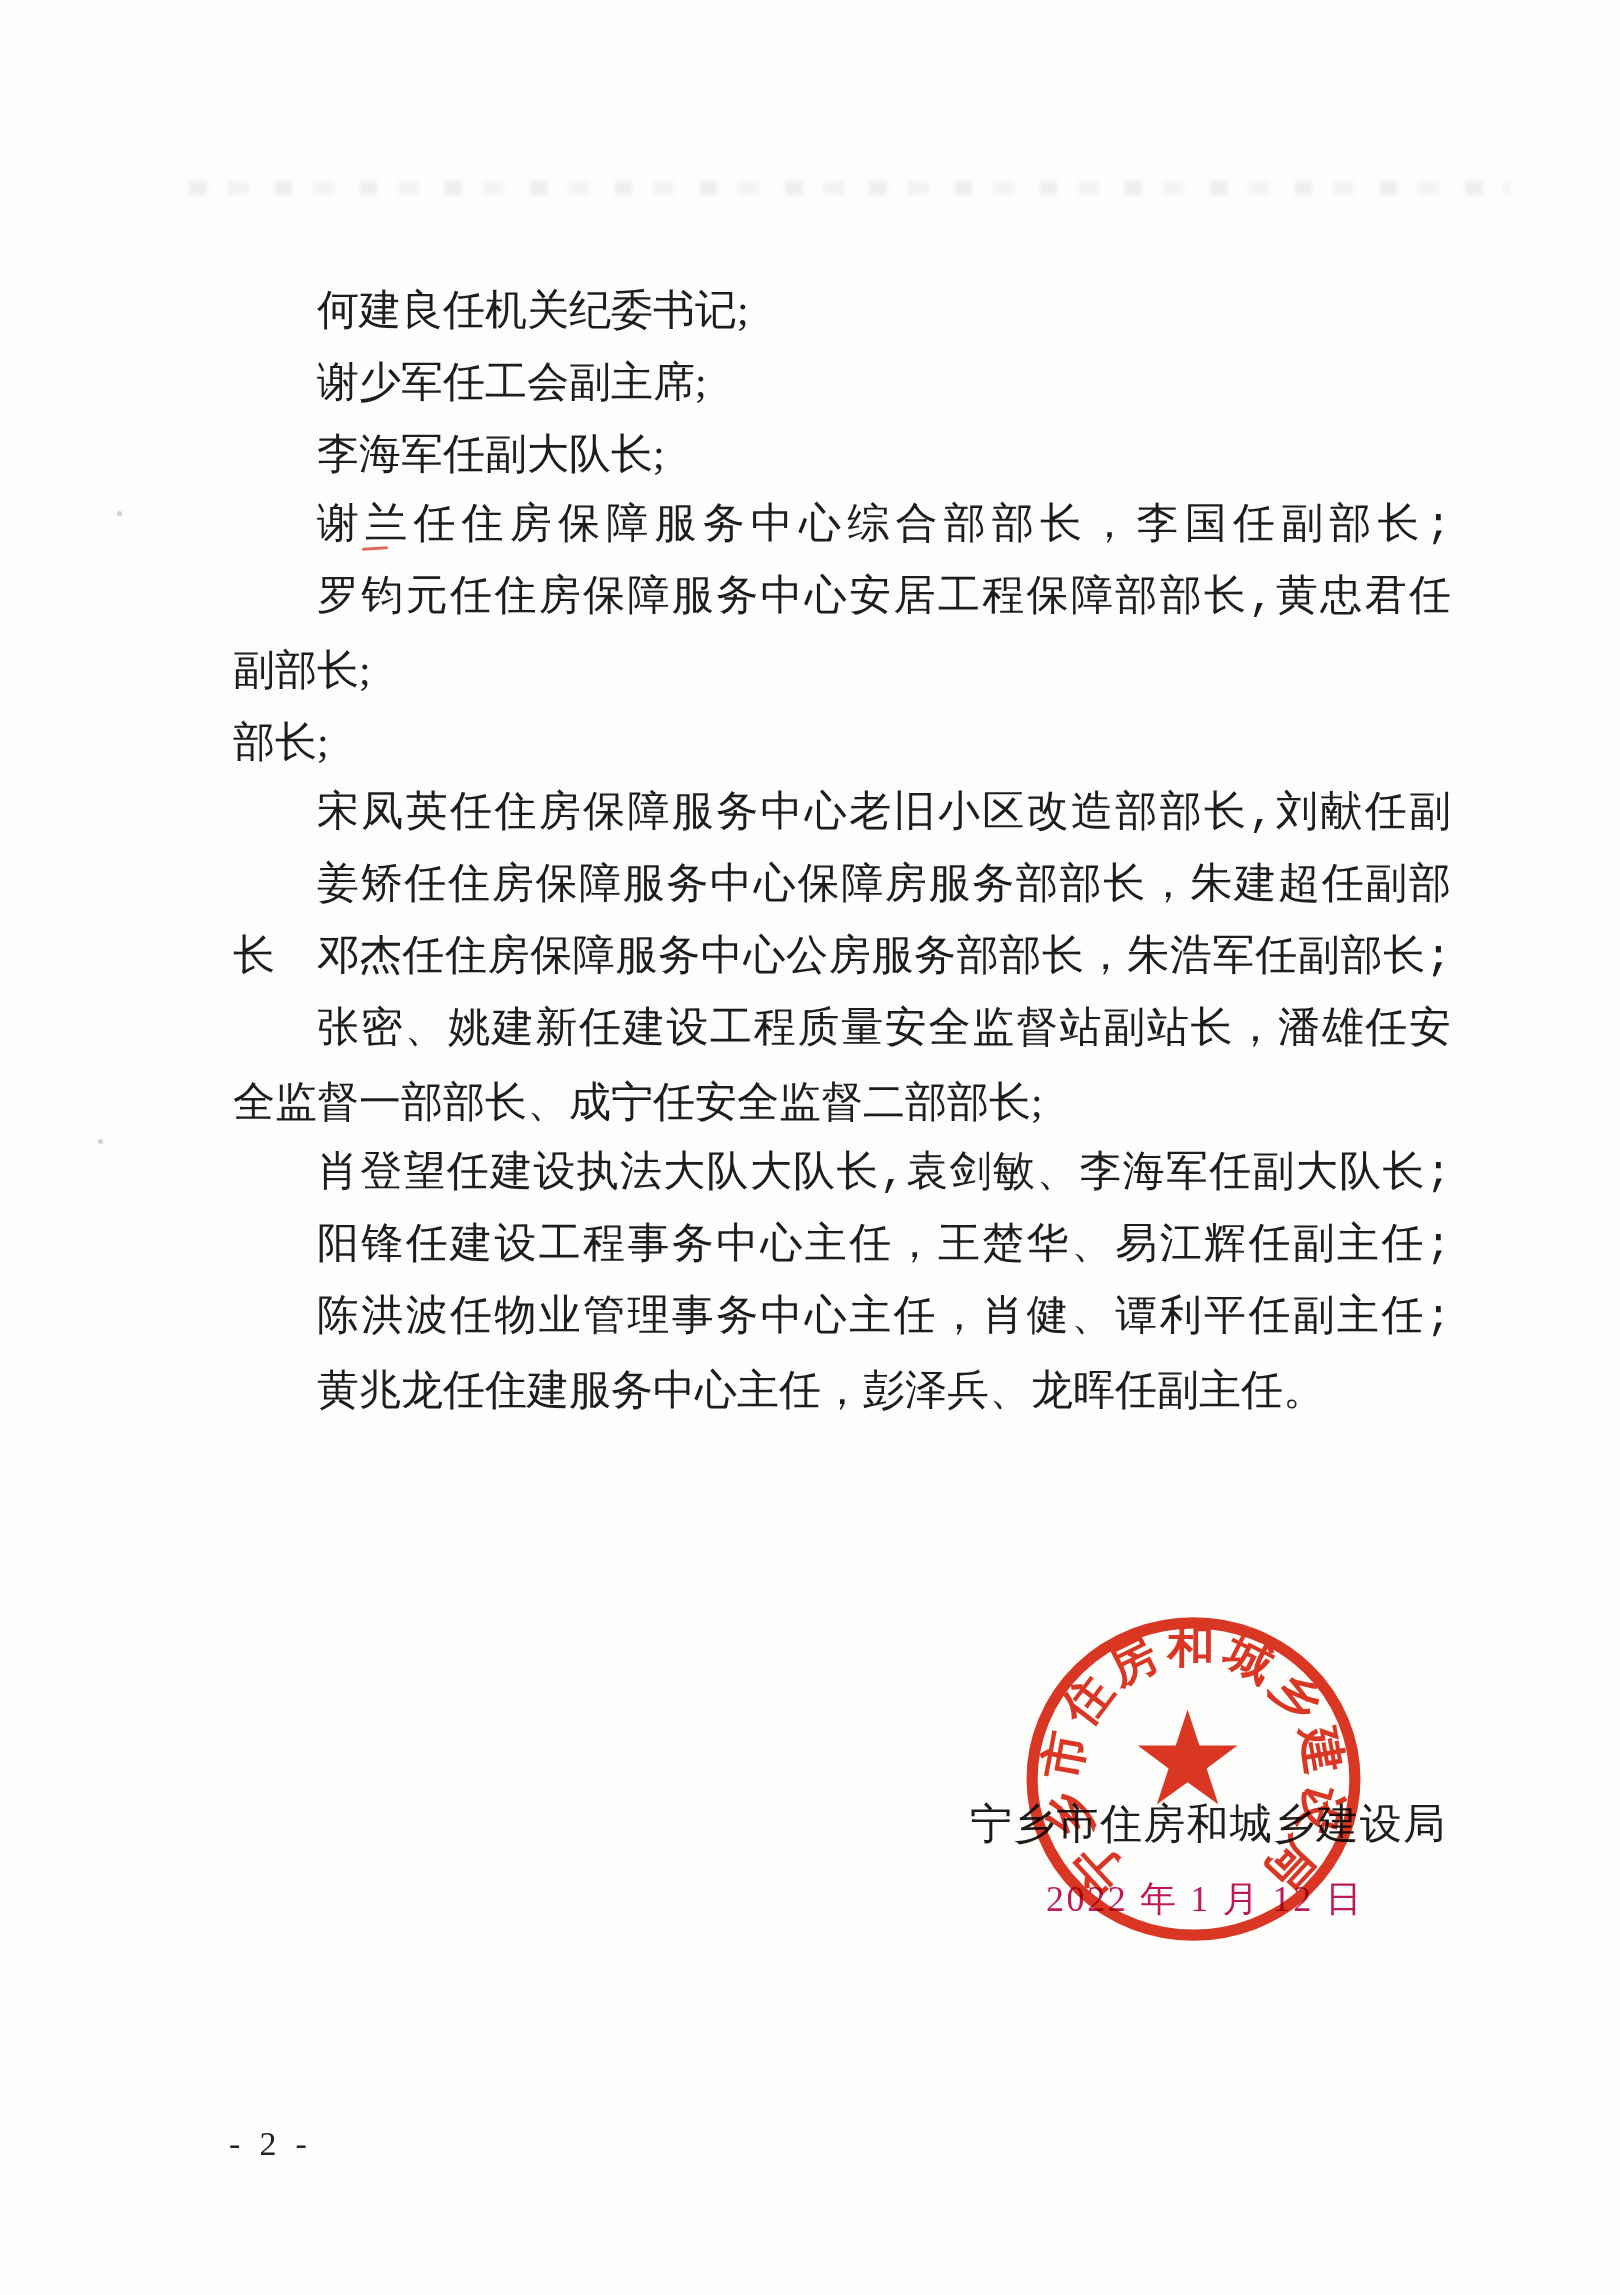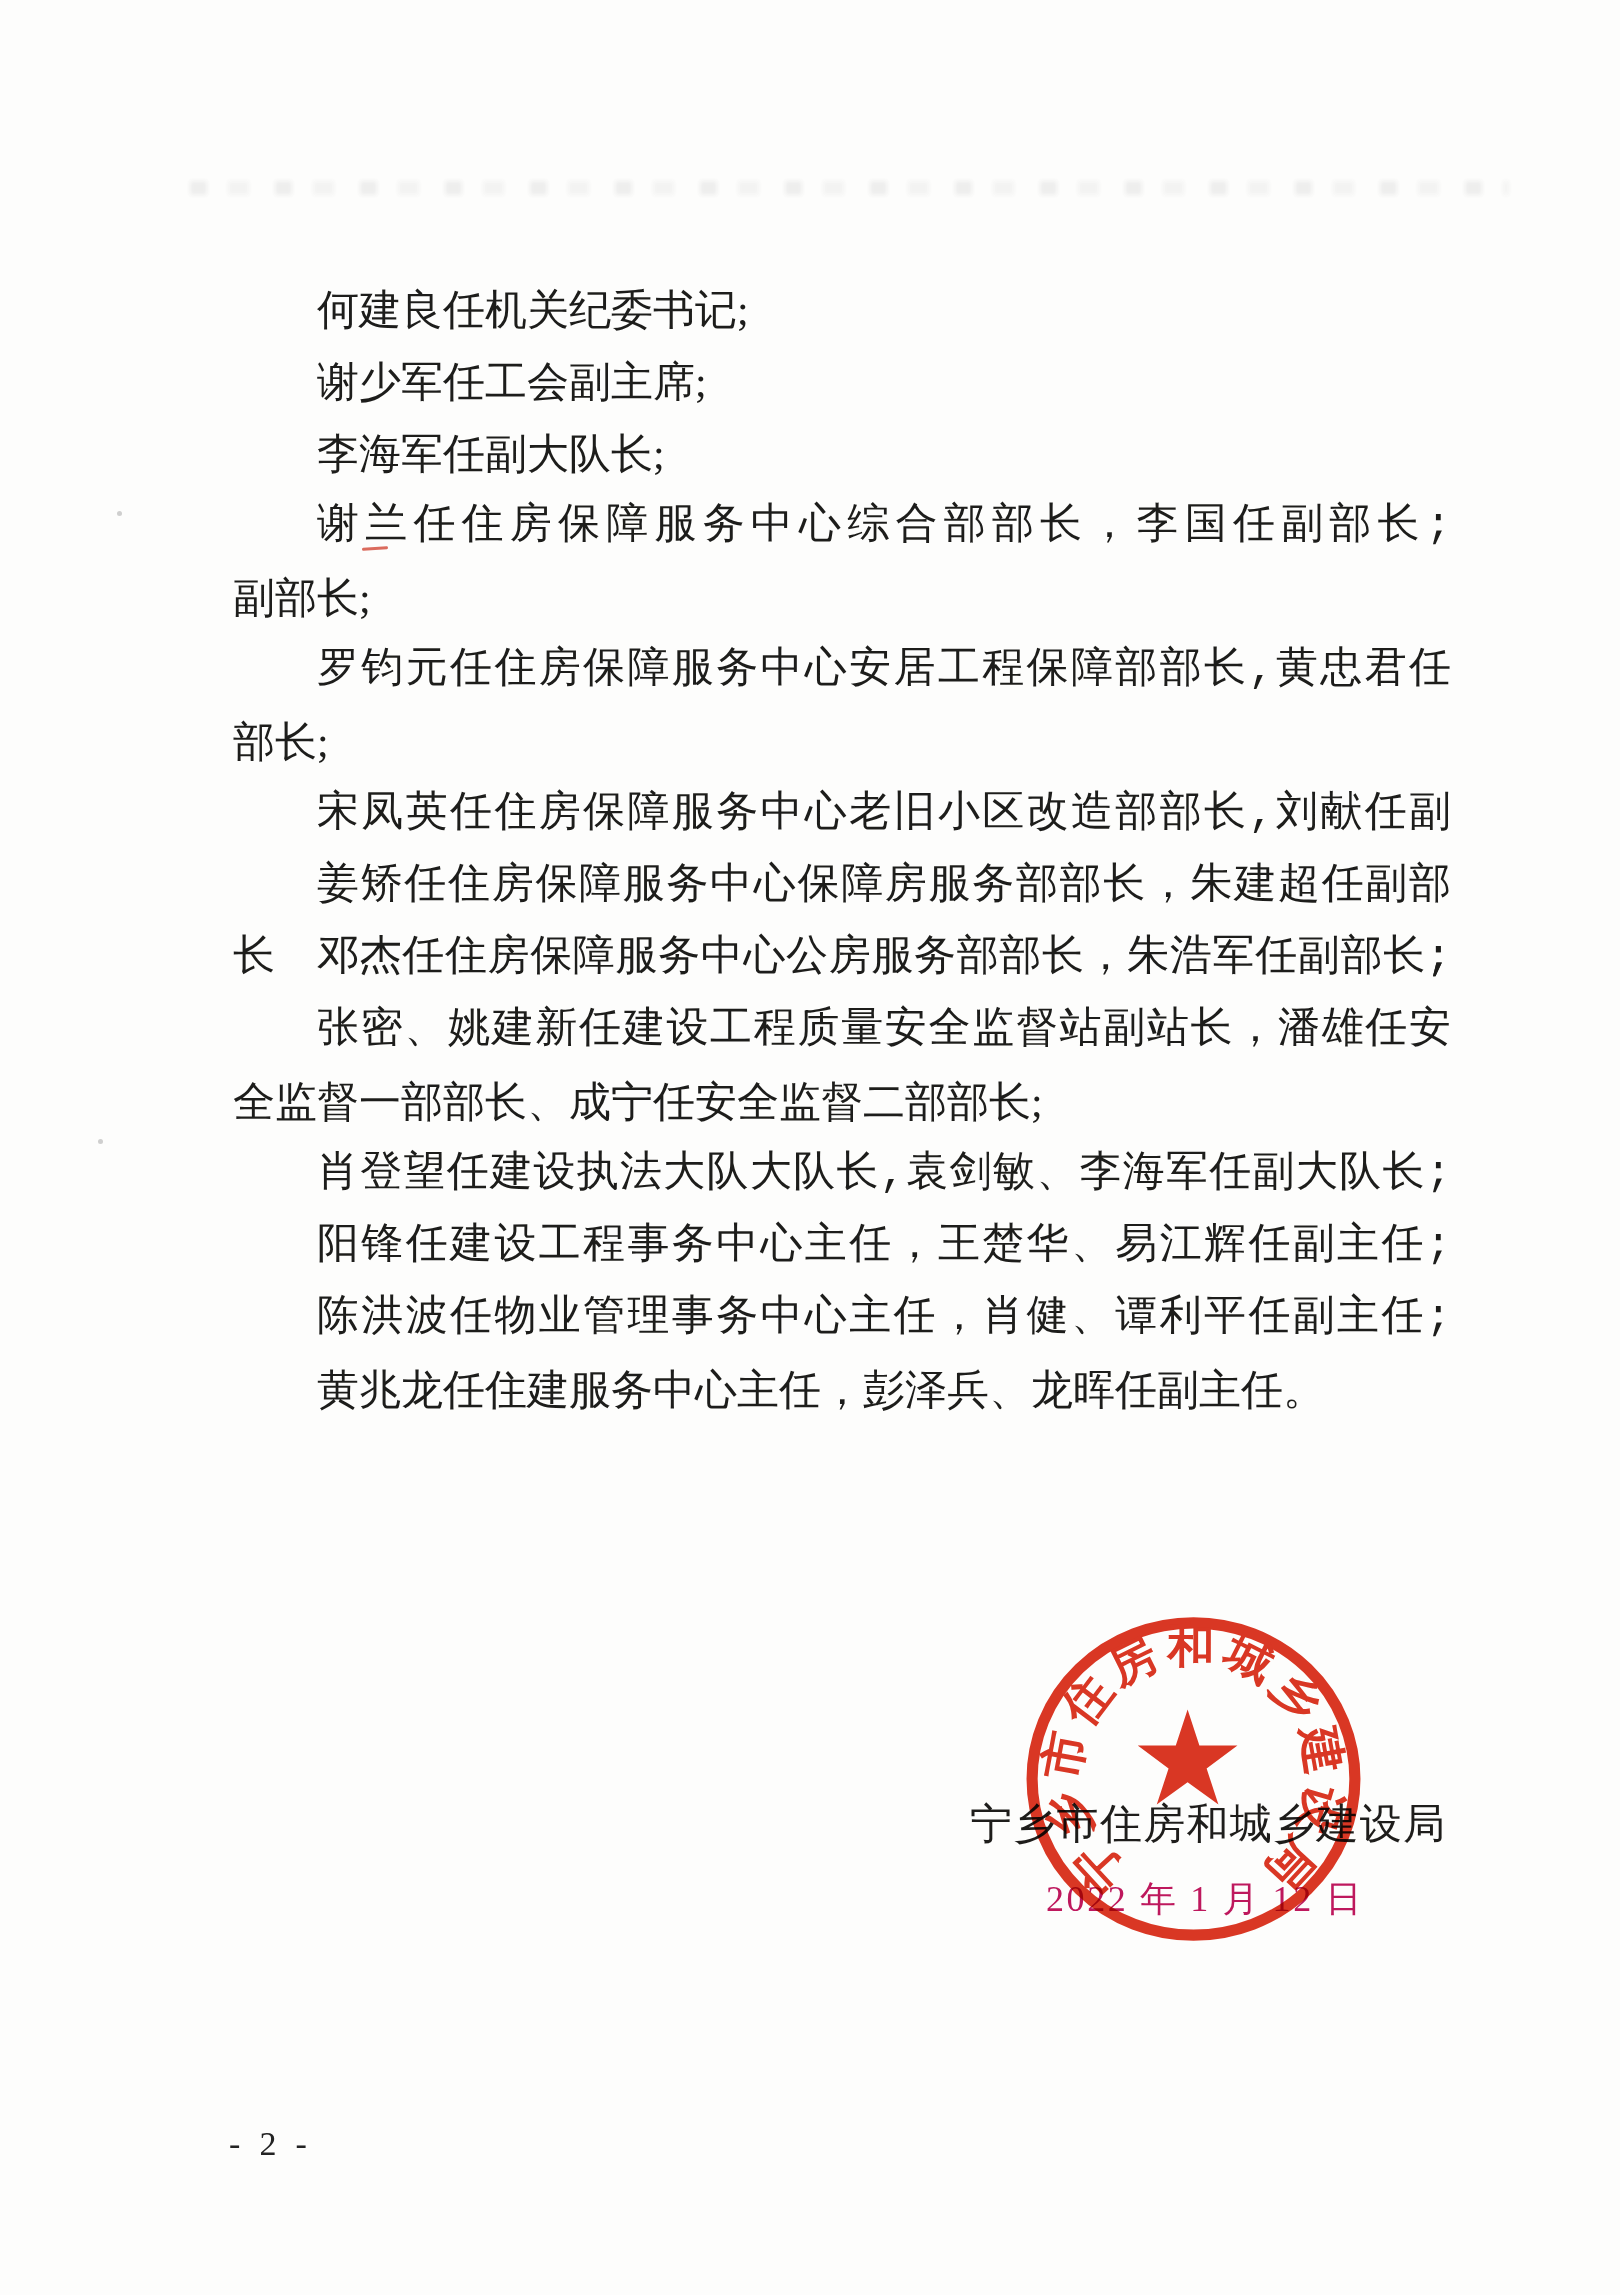--- a/index.html
+++ b/index.html
@@ -70,22 +70,22 @@
   <div class="artifact-band"></div>
   <div class="artifact-speck" style="left:98px;top:1139px;"></div>
   <div class="artifact-speck" style="left:117px;top:511px;"></div>
   <div class="artifact-red-tick"></div>
 
   <div class="body-text">
     <div class="line indent">何建良任机关纪委书记;</div>
     <div class="line indent">谢少军任工会副主席;</div>
     <div class="line indent">李海军任副大队长;</div>
     <div class="line indent fill">谢兰任住房保障服务中心综合部部长，李国任副部长;</div>
+    <div class="line indent fill">罗钧元任住房保障服务中心安居工程保障部部长,黄忠君任</div>
     <div class="line">副部长;</div>
-    <div class="line indent fill">罗钧元任住房保障服务中心安居工程保障部部长,黄忠君任</div>
     <div class="line">部长;</div>
     <div class="line indent fill">宋凤英任住房保障服务中心老旧小区改造部部长,刘献任副</div>
     <div class="line indent fill">姜矫任住房保障服务中心保障房服务部部长，朱建超任副部长;</div>
     <div class="line indent fill">邓杰任住房保障服务中心公房服务部部长，朱浩军任副部长;</div>
     <div class="line indent fill">张密、姚建新任建设工程质量安全监督站副站长，潘雄任安</div>
     <div class="line">全监督一部部长、成宁任安全监督二部部长;</div>
     <div class="line indent fill">肖登望任建设执法大队大队长,袁剑敏、李海军任副大队长;</div>
     <div class="line indent fill">阳锋任建设工程事务中心主任，王楚华、易江辉任副主任;</div>
     <div class="line indent fill">陈洪波任物业管理事务中心主任，肖健、谭利平任副主任;</div>
     <div class="line indent">黄兆龙任住建服务中心主任，彭泽兵、龙晖任副主任。</div>

